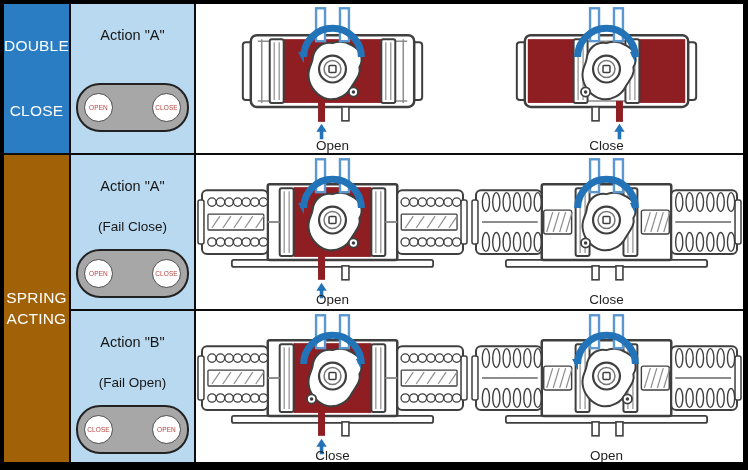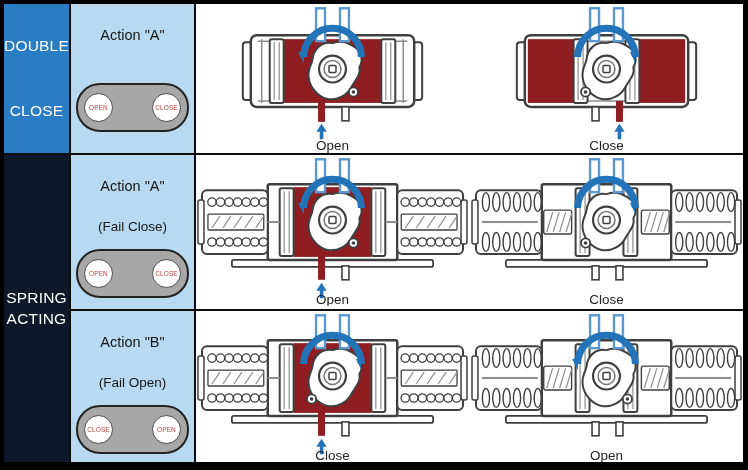--- a/index.html
+++ b/index.html
@@ -128,21 +128,21 @@
             </defs>
             <path d="M108,52 A29,29 0 0 1 166,52" stroke="#2273b8" stroke-width="7" fill="none" marker-end="url(#ah-0-1)"></path>
             <rect x="122.5" y="102" width="7" height="14" rx="0" stroke="#3f3f3f" fill="#fff" stroke-width="1.6"></rect>
             <rect x="146.5" y="96" width="7" height="21" rx="0" stroke="none" fill="#8e1e22" stroke-width="0"></rect>
             <path d="M150,119 l-5.2,8 h3.4 v7.5 h3.6 v-7.5 h3.4 Z" fill="#2273b8"></path>
             <text x="137" y="145" text-anchor="middle" font-size="13.5" fill="#222222" font-family="Liberation Sans, DejaVu Sans, sans-serif">Close</text>
           </svg>
         </div>
     </div>
 
-    <div class="cell b-r span2 group-cell" style="background: #0f172a;">
+    <div class="cell b-r span2 group-cell" style="background: #a16207;">
       <span>SPRING</span>
       <span>ACTING</span>
     </div>
 
     <div class="cell b-r b-b action-cell" style="background: rgb(185, 217, 240);">
       <div class="action-line">Action "A"</div>
       <div class="fail-line">(Fail Close)</div>
       <div class="pill" style="background: rgb(167, 167, 167);">
         <div class="pill-btn" style="color: rgb(177, 67, 63);">OPEN</div>
         <div class="pill-btn" style="color: rgb(177, 67, 63);">CLOSE</div>

